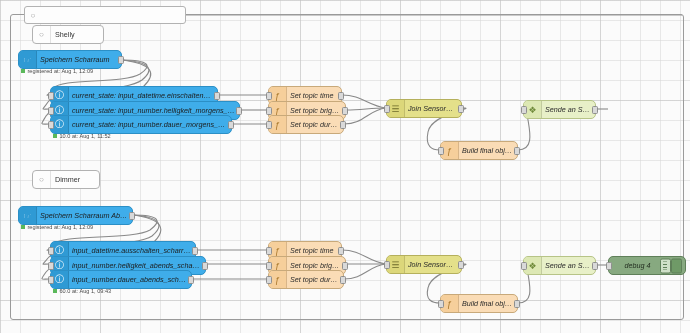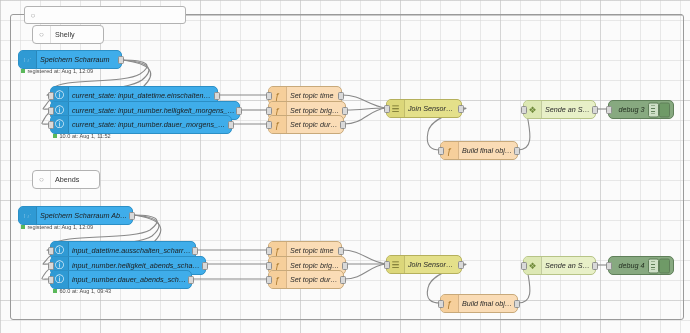--- a/index.html
+++ b/index.html
@@ -242,119 +242,111 @@
     <span class="port out"></span>
   </div>
 
   <div class="node n-palegreen" style="left:523px;top:100px;width:73px;">
     <span class="ico">❖</span>
     <span class="lbl">Sende an Shelly</span>
     <span class="port in"></span>
     <span class="port out"></span>
   </div>
 
-  <div class="node n-debug" style="left:608px;top:100px;width:66px;justify-content:center;">
-    <span class="lbl" style="padding-right:22px;">debug 3</span>
+
+  <div class="comment" style="left:32px;top:170px;width:68px;">
+    <span class="ico">○</span>
+    <span class="lbl">Dimmer</span>
+  </div>
+
+  <div class="node n-blue" style="left:18px;top:206px;width:115px;">
+    <span class="ico">☞</span>
+    <span class="lbl">Speichern Scharraum Abends</span>
+    <span class="port out"></span>
+  </div>
+  <div class="status" style="left:21px;top:224px;">
+    <span class="dot"></span>
+    <span>registered at: Aug 1, 12:09</span>
+  </div>
+
+  <div class="node n-blue" style="left:50px;top:241px;width:146px;">
+    <span class="ico">ⓘ</span>
+    <span class="lbl">input_datetime.ausschalten_scharraum</span>
+    <span class="port in"></span>
+    <span class="port out"></span>
+  </div>
+  <div class="status" style="left:53px;top:258px;">
+    <span class="dot"></span>
+    <span>09:55:00 at: Aug 1, 09:43</span>
+  </div>
+
+  <div class="node n-blue" style="left:50px;top:256px;width:156px;">
+    <span class="ico">ⓘ</span>
+    <span class="lbl">input_number.helligkeit_abends_scharraum</span>
+    <span class="port in"></span>
+    <span class="port out"></span>
+  </div>
+  <div class="status" style="left:53px;top:273px;">
+    <span class="dot"></span>
+    <span>5.0 at: Aug 1, 09:43</span>
+  </div>
+
+  <div class="node n-blue" style="left:50px;top:270px;width:142px;">
+    <span class="ico">ⓘ</span>
+    <span class="lbl">input_number.dauer_abends_scharraum</span>
+    <span class="port in"></span>
+    <span class="port out"></span>
+  </div>
+  <div class="status" style="left:53px;top:288px;">
+    <span class="dot"></span>
+    <span>60.0 at: Aug 1, 09:43</span>
+  </div>
+
+  <div class="node n-orange" style="left:268px;top:241px;width:74px;">
+    <span class="ico">ƒ</span>
+    <span class="lbl">Set topic time</span>
+    <span class="port in"></span>
+    <span class="port out"></span>
+  </div>
+  <div class="node n-orange" style="left:268px;top:256px;width:78px;">
+    <span class="ico">ƒ</span>
+    <span class="lbl">Set topic brightness</span>
+    <span class="port in"></span>
+    <span class="port out"></span>
+  </div>
+  <div class="node n-orange" style="left:268px;top:270px;width:76px;">
+    <span class="ico">ƒ</span>
+    <span class="lbl">Set topic duration</span>
+    <span class="port in"></span>
+    <span class="port out"></span>
+  </div>
+
+  <div class="node n-yellow" style="left:386px;top:255px;width:76px;">
+    <span class="ico">☰</span>
+    <span class="lbl">Join Sensorwerte 3</span>
+    <span class="port in"></span>
+    <span class="port out"></span>
+  </div>
+
+  <div class="node n-orange" style="left:440px;top:294px;width:78px;">
+    <span class="ico">ƒ</span>
+    <span class="lbl">Build final object</span>
+    <span class="port in"></span>
+    <span class="port out"></span>
+  </div>
+
+  <div class="node n-palegreen" style="left:523px;top:256px;width:73px;">
+    <span class="ico">❖</span>
+    <span class="lbl">Sende an Shelly</span>
+    <span class="port in"></span>
+    <span class="port out"></span>
+  </div>
+
+  <div class="node n-debug" style="left:608px;top:256px;width:78px;justify-content:center;">
+    <span class="lbl" style="padding-right:22px;">debug 4</span>
     <span class="port in"></span>
     <span class="debug-btn" style="right:14px;">
         <i></i>
       </span>
     <span class="debug-btn sq" style="right:3px;"></span>
   </div>
 
-  <div class="comment" style="left:32px;top:170px;width:68px;">
-    <span class="ico">○</span>
-    <span class="lbl">Abends</span>
-  </div>
-
-  <div class="node n-blue" style="left:18px;top:206px;width:115px;">
-    <span class="ico">☞</span>
-    <span class="lbl">Speichern Scharraum Abends</span>
-    <span class="port out"></span>
-  </div>
-  <div class="status" style="left:21px;top:224px;">
-    <span class="dot"></span>
-    <span>registered at: Aug 1, 12:09</span>
-  </div>
-
-  <div class="node n-blue" style="left:50px;top:241px;width:146px;">
-    <span class="ico">ⓘ</span>
-    <span class="lbl">input_datetime.ausschalten_scharraum</span>
-    <span class="port in"></span>
-    <span class="port out"></span>
-  </div>
-  <div class="status" style="left:53px;top:258px;">
-    <span class="dot"></span>
-    <span>09:55:00 at: Aug 1, 09:43</span>
-  </div>
-
-  <div class="node n-blue" style="left:50px;top:256px;width:156px;">
-    <span class="ico">ⓘ</span>
-    <span class="lbl">input_number.helligkeit_abends_scharraum</span>
-    <span class="port in"></span>
-    <span class="port out"></span>
-  </div>
-  <div class="status" style="left:53px;top:273px;">
-    <span class="dot"></span>
-    <span>5.0 at: Aug 1, 09:43</span>
-  </div>
-
-  <div class="node n-blue" style="left:50px;top:270px;width:142px;">
-    <span class="ico">ⓘ</span>
-    <span class="lbl">input_number.dauer_abends_scharraum</span>
-    <span class="port in"></span>
-    <span class="port out"></span>
-  </div>
-  <div class="status" style="left:53px;top:288px;">
-    <span class="dot"></span>
-    <span>60.0 at: Aug 1, 09:43</span>
-  </div>
-
-  <div class="node n-orange" style="left:268px;top:241px;width:74px;">
-    <span class="ico">ƒ</span>
-    <span class="lbl">Set topic time</span>
-    <span class="port in"></span>
-    <span class="port out"></span>
-  </div>
-  <div class="node n-orange" style="left:268px;top:256px;width:78px;">
-    <span class="ico">ƒ</span>
-    <span class="lbl">Set topic brightness</span>
-    <span class="port in"></span>
-    <span class="port out"></span>
-  </div>
-  <div class="node n-orange" style="left:268px;top:270px;width:76px;">
-    <span class="ico">ƒ</span>
-    <span class="lbl">Set topic duration</span>
-    <span class="port in"></span>
-    <span class="port out"></span>
-  </div>
-
-  <div class="node n-yellow" style="left:386px;top:255px;width:76px;">
-    <span class="ico">☰</span>
-    <span class="lbl">Join Sensorwerte 3</span>
-    <span class="port in"></span>
-    <span class="port out"></span>
-  </div>
-
-  <div class="node n-orange" style="left:440px;top:294px;width:78px;">
-    <span class="ico">ƒ</span>
-    <span class="lbl">Build final object</span>
-    <span class="port in"></span>
-    <span class="port out"></span>
-  </div>
-
-  <div class="node n-palegreen" style="left:523px;top:256px;width:73px;">
-    <span class="ico">❖</span>
-    <span class="lbl">Sende an Shelly</span>
-    <span class="port in"></span>
-    <span class="port out"></span>
-  </div>
-
-  <div class="node n-debug" style="left:608px;top:256px;width:66px;justify-content:center;">
-    <span class="lbl" style="padding-right:22px;">debug 4</span>
-    <span class="port in"></span>
-    <span class="debug-btn" style="right:14px;">
-        <i></i>
-      </span>
-    <span class="debug-btn sq" style="right:3px;"></span>
-  </div>
-
 </div>
 
 </body></html>

